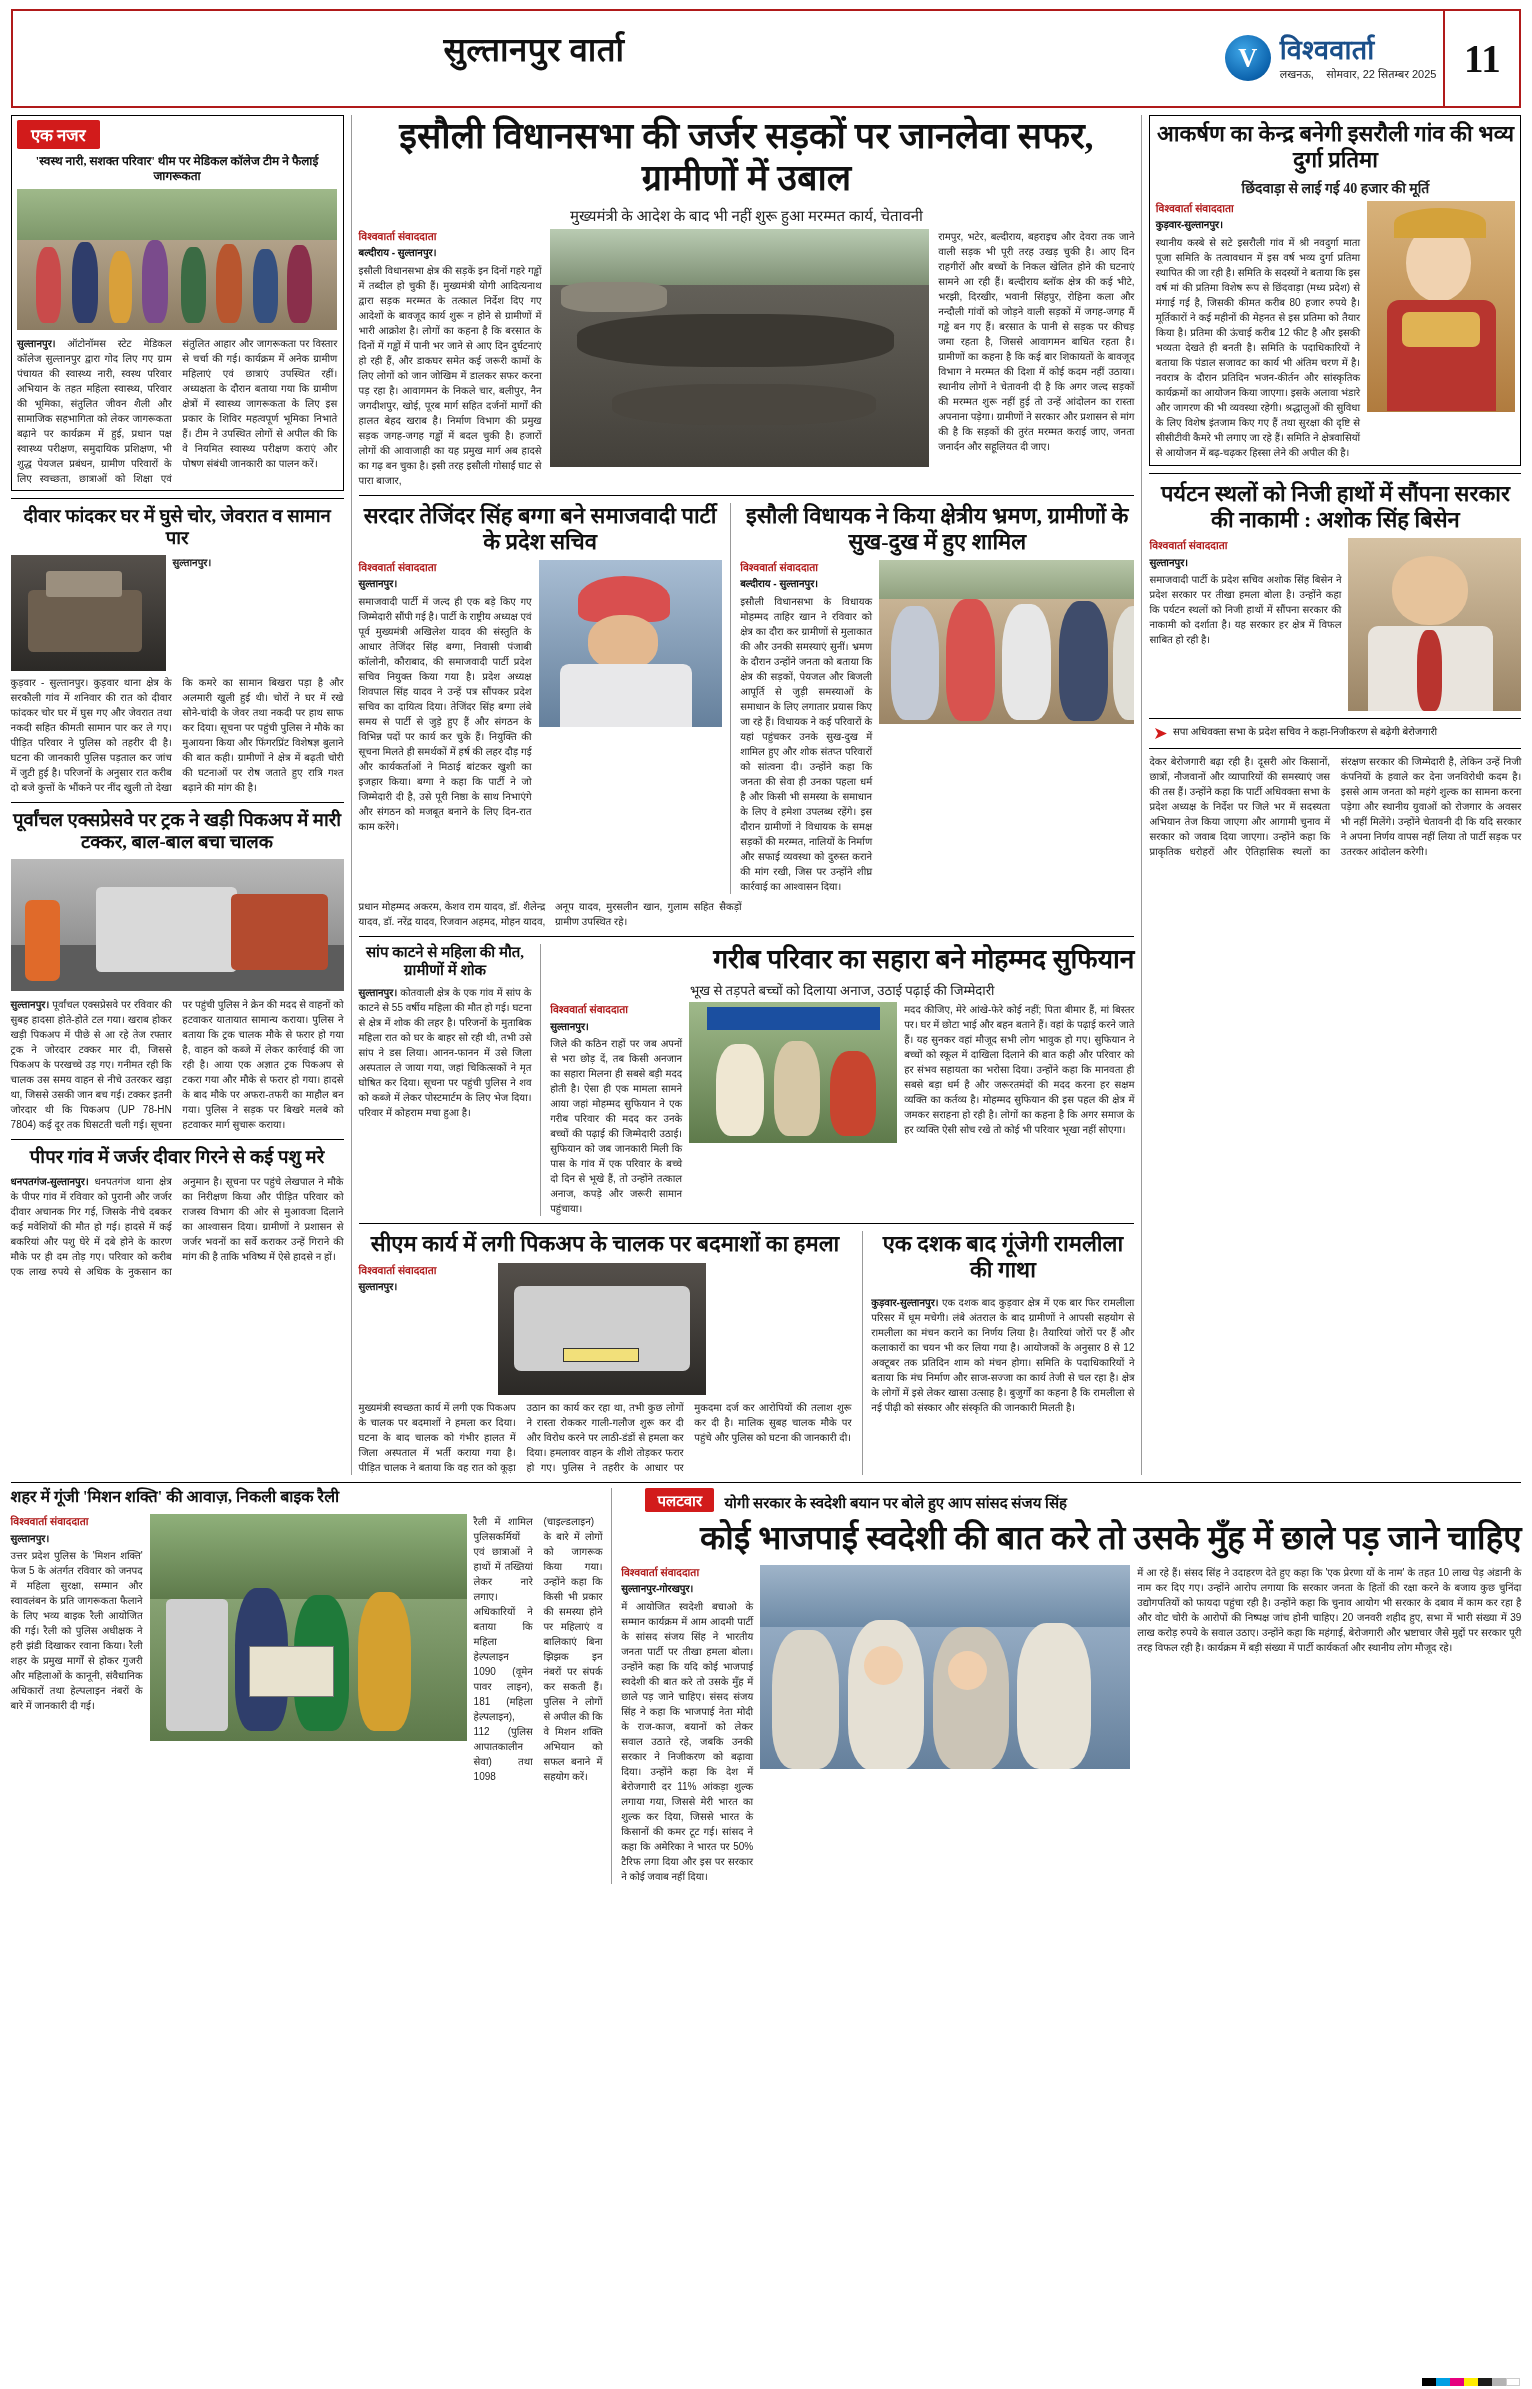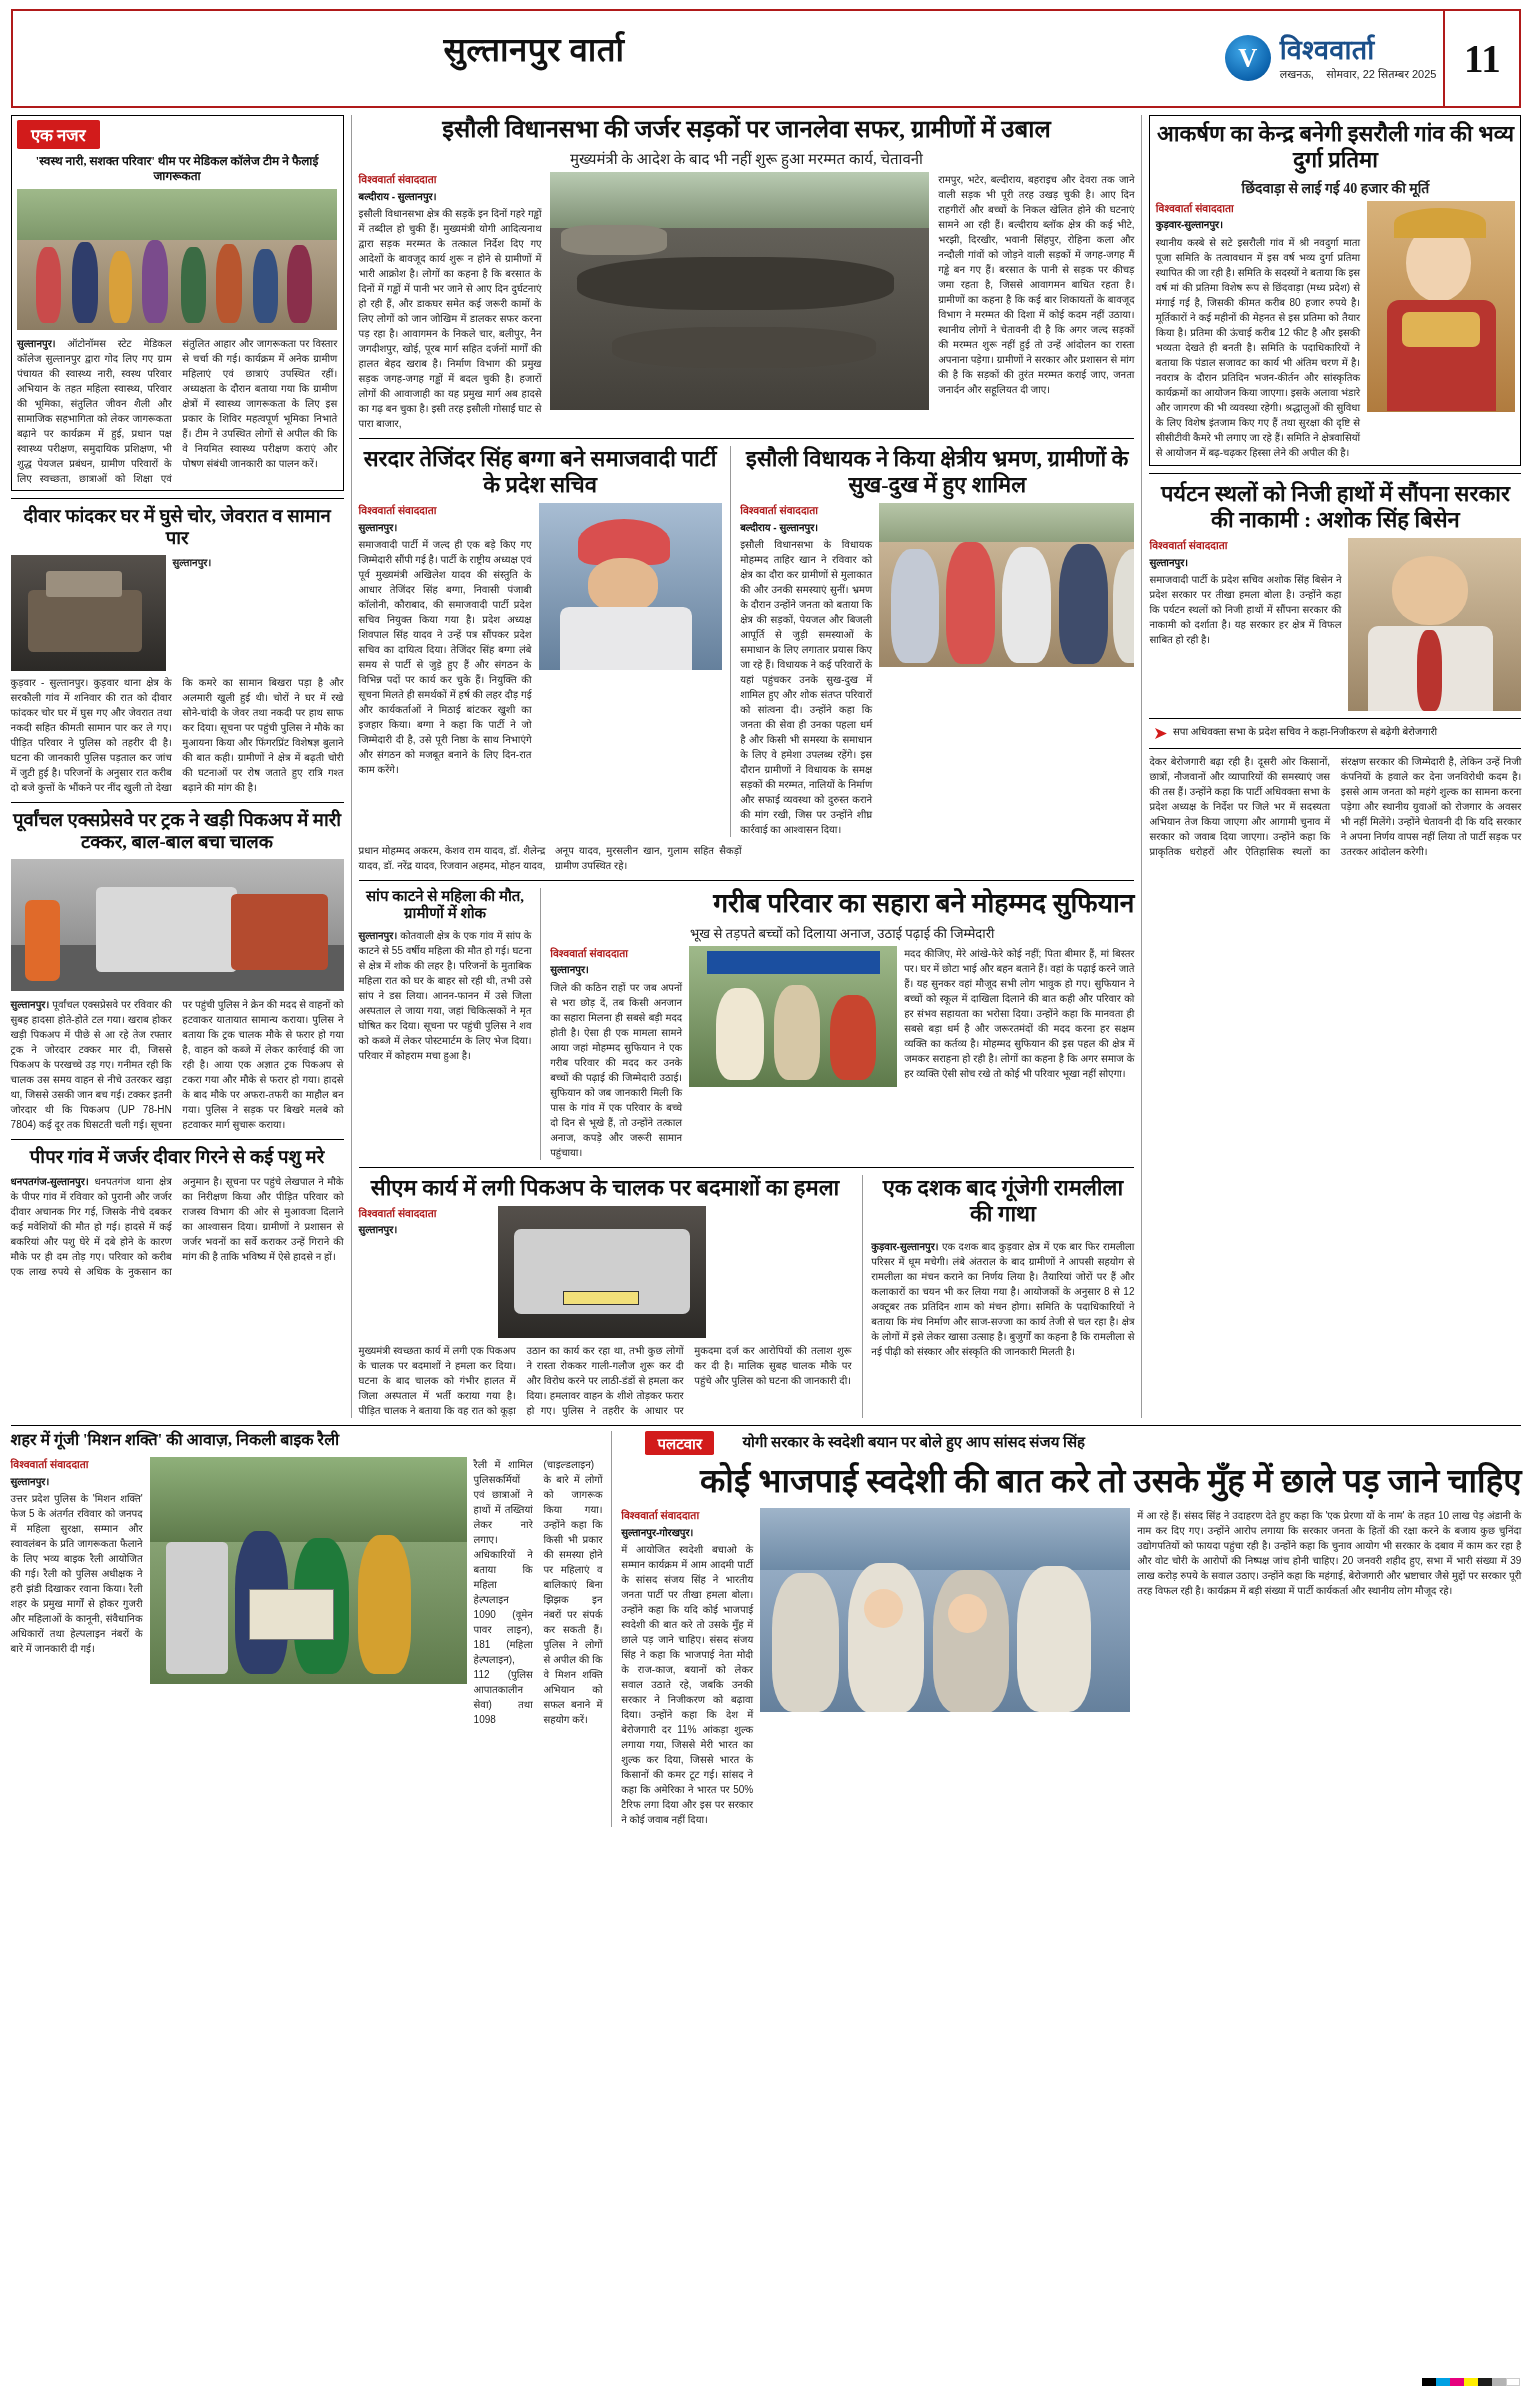--- a/index.html
+++ b/index.html
@@ -104,21 +104,21 @@
     border-radius:1.8px;
   }
 
   h1.headline {
     font-family:"Liberation Serif", serif;
     font-weight:700;
     color:#111;
     margin:0;
     line-height:1.18;
   }
-  .hl-xl { font-size:24px; text-align:center; }
+  .hl-xl { font-size:36px; text-align:center; }
   .hl-lg { font-size:26.4px; text-align:right; }
   .hl-md { font-size:22px; text-align:center; }
   .hl-sm { font-size:18.5px; text-align:center; }
   .hl-xs { font-size:16px; text-align:left; }
 
   .subhead {
     font-family:"Liberation Serif", serif;
     font-size:15px; text-align:center; color:#222;
     margin:5.3px 0 3.5px;
   }
@@ -463,21 +463,21 @@
               <div style="position:absolute;left:99px;top:132px;width:85px;height:51px;background:#e8e2cf;border:0.9px solid #777;"></div>
             </div>
           </div>
           <div style="flex:1;">
             <div class="body-txt cols2">रैली में शामिल पुलिसकर्मियों एवं छात्राओं ने हाथों में तख्तियां लेकर नारे लगाए। अधिकारियों ने बताया कि महिला हेल्पलाइन 1090 (वूमेन पावर लाइन), 181 (महिला हेल्पलाइन), 112 (पुलिस आपातकालीन सेवा) तथा 1098 (चाइल्डलाइन) के बारे में लोगों को जागरूक किया गया। उन्होंने कहा कि किसी भी प्रकार की समस्या होने पर महिलाएं व बालिकाएं बिना झिझक इन नंबरों पर संपर्क कर सकती हैं। पुलिस ने लोगों से अपील की कि वे मिशन शक्ति अभियान को सफल बनाने में सहयोग करें।</div>
           </div>
         </div>
       </div>
 
       <div style="flex:1;border-left:0.9px solid #999;padding-left:8.8px;">
-        <div style="display:flex;align-items:flex-start;gap:28px;padding-left:24px;">
+        <div style="display:flex;align-items:flex-end;gap:10px;padding-left:24px;">
           <span class="pullbadge">पलटवार</span>
           <span style="font-family:'Liberation Serif',serif;font-size:15px;font-weight:700;">योगी सरकार के स्वदेशी बयान पर बोले हुए आप सांसद संजय सिंह</span>
         </div>
         <h1 class="headline hl-lg" style="margin-top:7px;font-size:33px;">कोई भाजपाई स्वदेशी की बात करे तो उसके मुँह में छाले पड़ जाने चाहिए</h1>
         <div style="display:flex;gap:7px;margin-top:7px;">
           <div style="width:132px;flex:none;">
             <div class="kicker">विश्ववार्ता संवाददाता</div>
             <div class="byline">सुल्तानपुर-गोरखपुर।</div>
             <div class="body-txt">में आयोजित स्वदेशी बचाओ के सम्मान कार्यक्रम में आम आदमी पार्टी के सांसद संजय सिंह ने भारतीय जनता पार्टी पर तीखा हमला बोला। उन्होंने कहा कि यदि कोई भाजपाई स्वदेशी की बात करे तो उसके मुँह में छाले पड़ जाने चाहिए। संसद संजय सिंह ने कहा कि भाजपाई नेता मोदी के राज-काज, बयानों को लेकर सवाल उठाते रहे, जबकि उनकी सरकार ने निजीकरण को बढ़ावा दिया। उन्होंने कहा कि देश में बेरोजगारी दर 11% आंकड़ा शुल्क लगाया गया, जिससे मेरी भारत का शुल्क कर दिया, जिससे भारत के किसानों की कमर टूट गई। सांसद ने कहा कि अमेरिका ने भारत पर 50% टैरिफ लगा दिया और इस पर सरकार ने कोई जवाब नहीं दिया।</div>
           </div>

